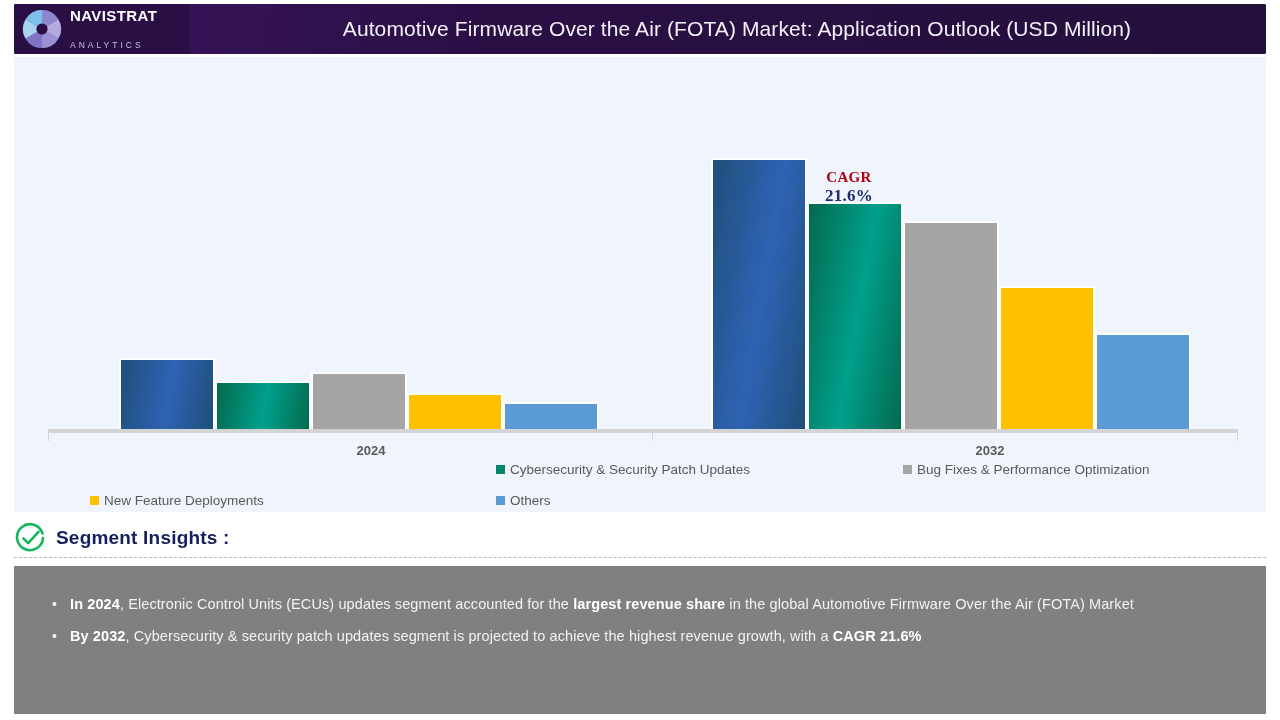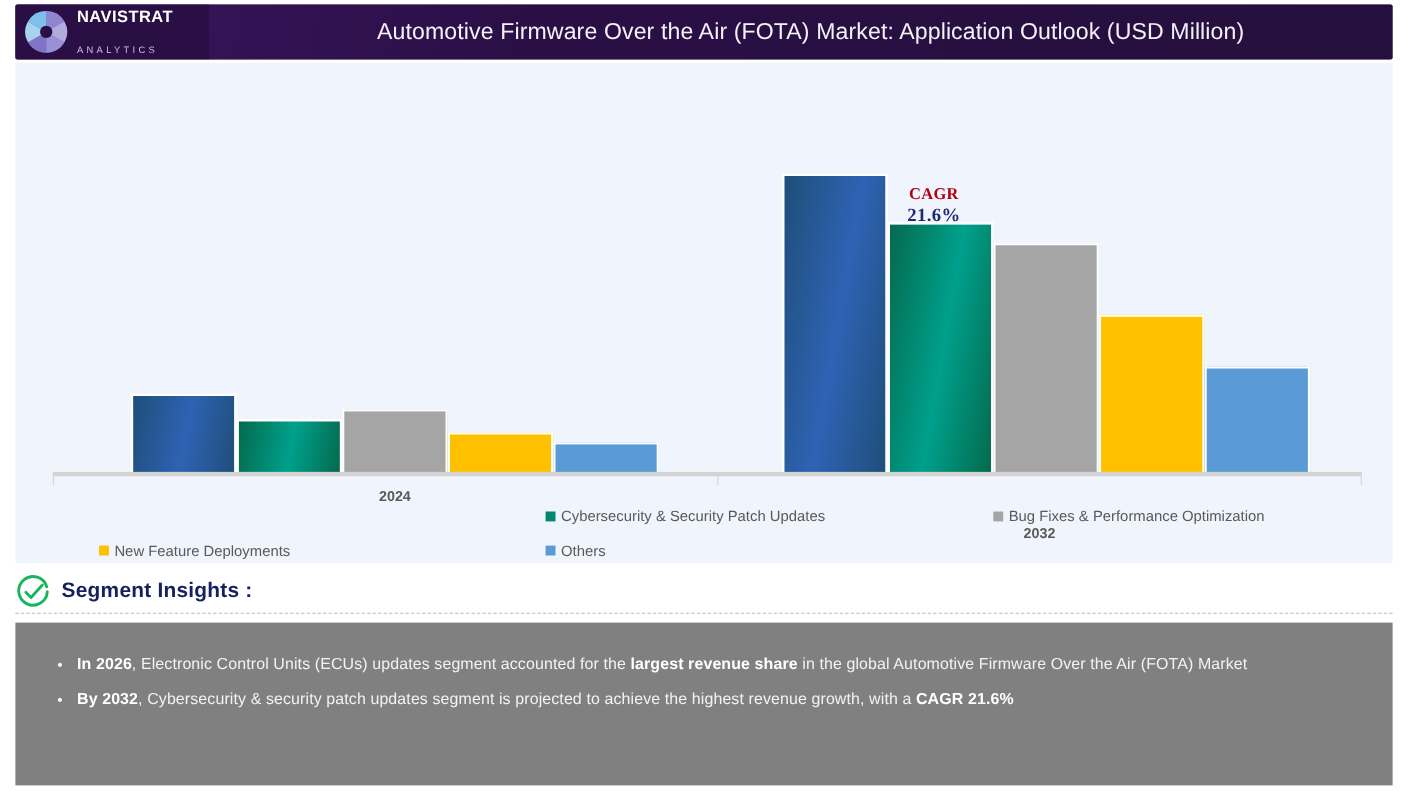--- a/index.html
+++ b/index.html
@@ -177,22 +177,22 @@
         <div class="bar" style="left: 793px; width: 96px; height: 227px; bottom: 3px; background: linear-gradient(100deg, rgb(4, 106, 78) 0%, rgb(0, 160, 140) 52%, rgb(4, 106, 78) 100%);"></div>
         <div class="bar" style="left: 889px; width: 96px; height: 208px; bottom: 3px; background: rgb(165, 165, 165);"></div>
         <div class="bar" style="left: 985px; width: 96px; height: 143px; bottom: 3px; background: rgb(255, 192, 0);"></div>
         <div class="bar" style="left: 1081px; width: 96px; height: 96px; bottom: 3px; background: rgb(91, 155, 213);"></div>
         <div class="tick" style="left: 34px;"></div>
         <div class="tick" style="left: 638px;"></div>
         <div class="tick" style="left: 1223px;"></div>
       </div>
 
     <div class="cat-labels" id="cat-labels">
-        <div class="cat-label" style="left: 285px; width: 120px;">2024</div>
-        <div class="cat-label" style="left: 871px; width: 120px; margin-top: 34px;">2032</div>
+        <div class="cat-label" style="left: 297px; width: 120px;">2024</div>
+        <div class="cat-label" style="left: 916px; width: 120px;">2032</div>
       </div>
 
     <div class="cagr" id="cagr-callout" style="left: 795px; top: 112px; width: 80px;">
       <div class="cagr-word">CAGR</div>
       <div class="cagr-val">21.6%</div>
     </div>
 
     <div class="legend" id="legend">
         <div class="legend-item" style="left: 482px; top: 0px; align-items: center;">
           <span class="swatch" style="background: rgb(0, 133, 110);"></span>
@@ -218,18 +218,18 @@
       <svg width="32" height="32" viewBox="0 0 32 32">
         <path d="M28.5 11.5 A13 13 0 1 0 29 16" fill="none" stroke="#18b45e" stroke-width="2.6" stroke-linecap="round"></path>
         <polyline points="9.5,16.5 14.2,21.2 24.5,9.8" fill="none" stroke="#18b45e" stroke-width="2.6" stroke-linecap="round" stroke-linejoin="round"></polyline>
       </svg>
     </span>
     <span class="insights-title">Segment Insights :</span>
   </div>
 
   <div class="insights-body">
     <ul class="bullets" id="bullets">
-        <li><b>In 2026</b><span>, Electronic Control Units (ECUs) updates  segment accounted for the </span><b>largest revenue share</b><span> in the global Automotive Firmware Over the Air (FOTA) Market</span></li>
+        <li><b>In 2024</b><span>, Electronic Control Units (ECUs) updates  segment accounted for the </span><b>largest revenue share</b><span> in the global Automotive Firmware Over the Air (FOTA) Market</span></li>
         <li><b>By 2032</b><span>, Cybersecurity &amp; security patch updates segment is projected to achieve the highest revenue growth, with a </span><b>CAGR 21.6%</b></li>
       </ul>
   </div>
 
 </div>
 
 </body></html>

